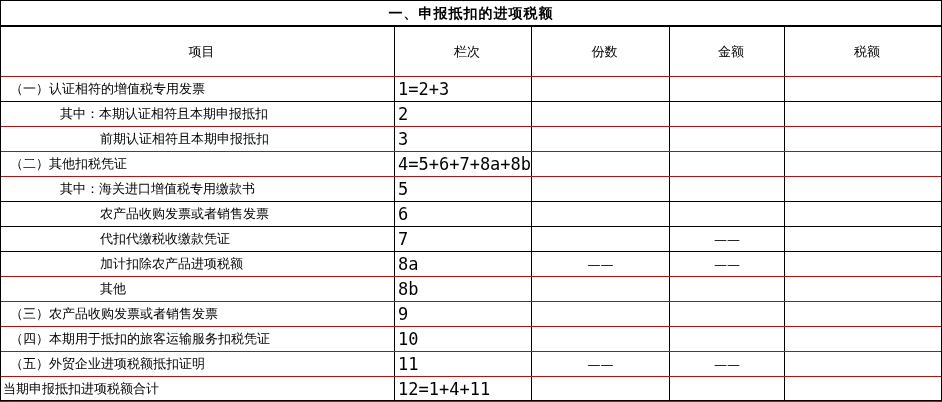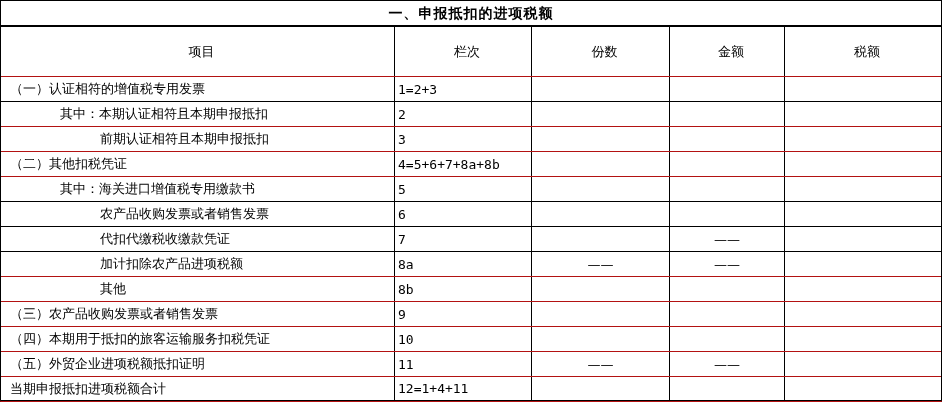--- a/index.html
+++ b/index.html
@@ -27,28 +27,28 @@
 
   .cell {
     box-sizing:border-box; border-right:1px solid #000;
     display:flex; align-items:center; overflow:hidden;
     font-size:13px; white-space:nowrap;
   }
   .cell:last-child { border-right:none; }
 
   .c-item   { width:394px; }
   .c-lanci  { width:137px; padding-left:3px;
-              font-family:"DejaVu Sans Mono", monospace; font-size:13px; }
+              font-family:"DejaVu Sans Mono", monospace; font-size:17px; }
   .c-copies { width:138px; justify-content:center; }
   .c-amount { width:115px; justify-content:center; }
   .c-tax    { flex:1; justify-content:center; }
 
   .header-row .cell { justify-content:center; padding-left:8px; font-size:13px; }
 
-  .ind-0 { padding-left:9px; }
+  .ind-0 { padding-left:2px; }
   .ind-1 { padding-left:9px; }
   .ind-2 { padding-left:59px; }
   .ind-3 { padding-left:99px; }
 </style>
 </head>
 <body>
 
 <div class="table-wrap">
 
   <div class="title-row">一、申报抵扣的进项税额</div>

